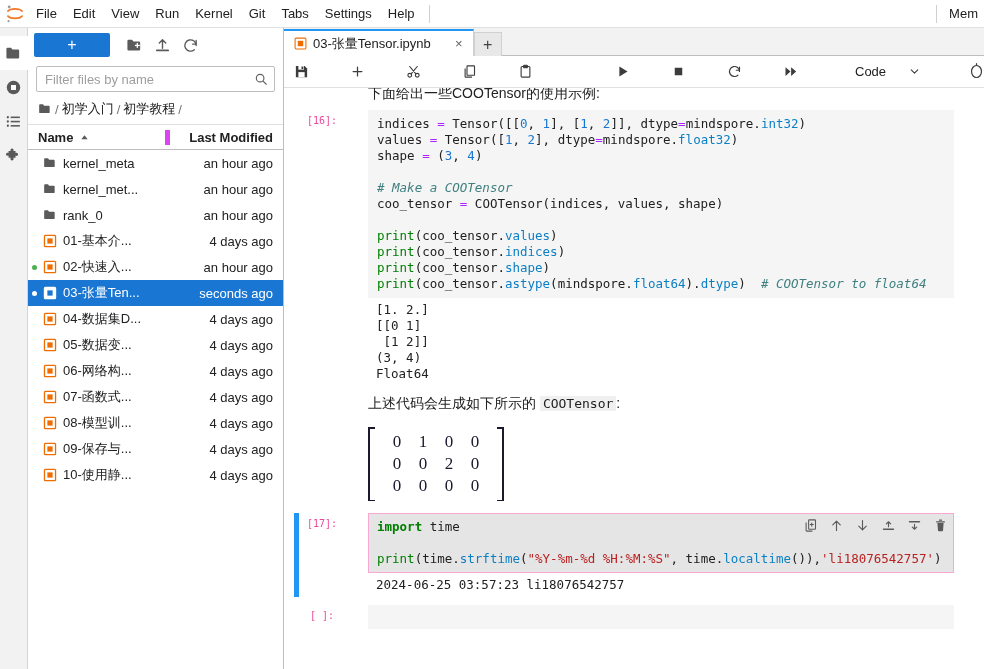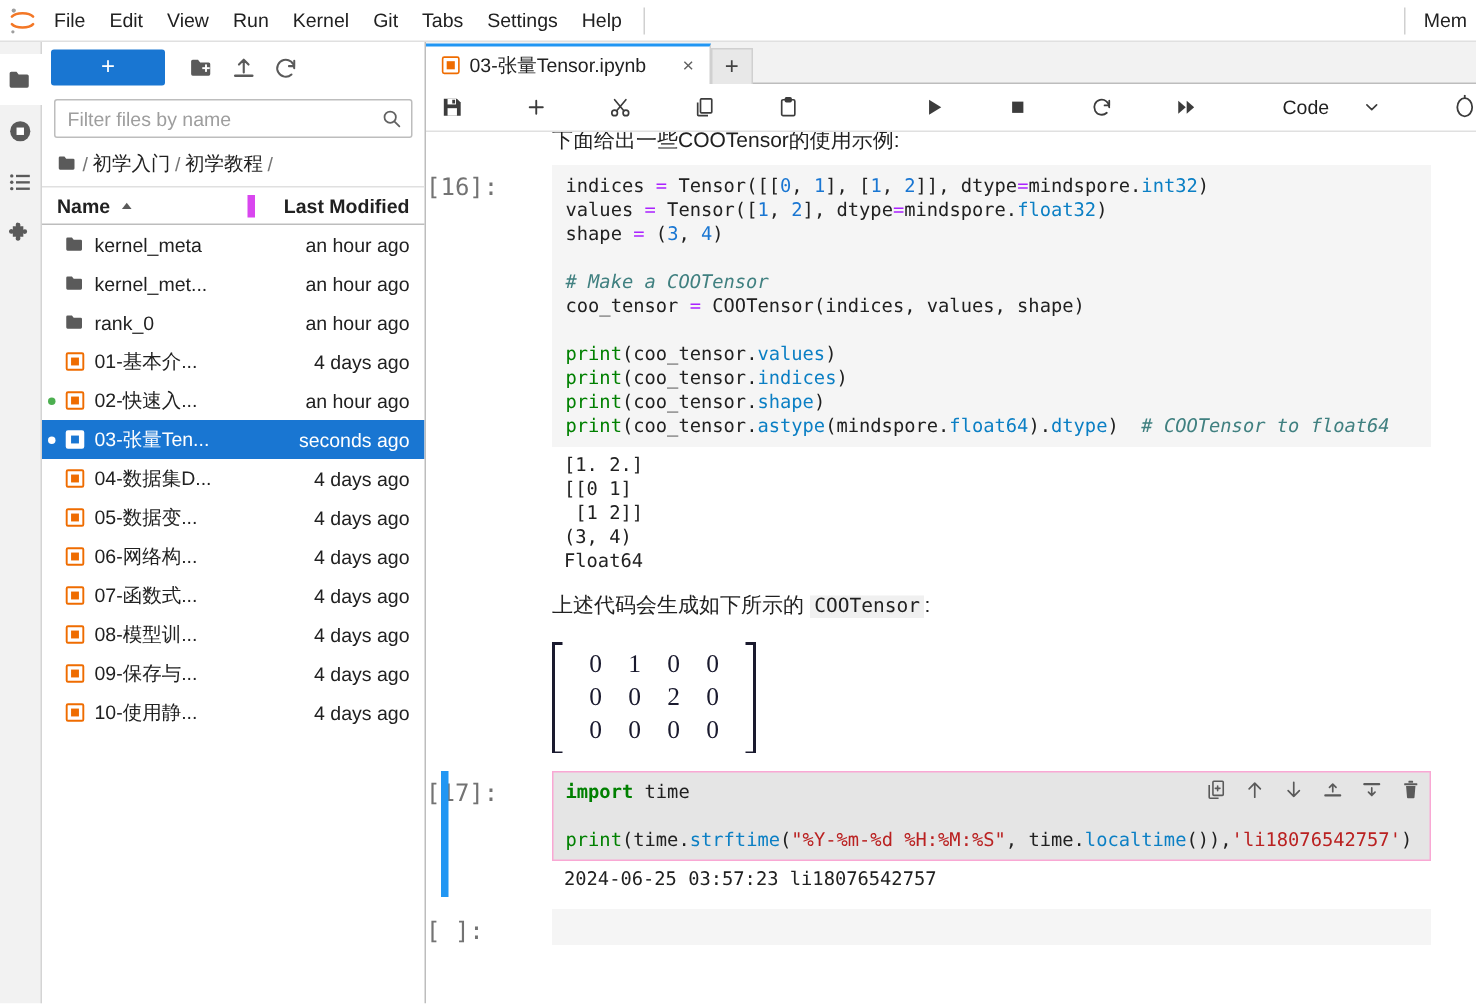--- a/index.html
+++ b/index.html
@@ -182,22 +182,22 @@
 
   .cell {
     display: flex; align-items: flex-start;
     position: relative; padding: 4px 14px 4px 0;
   }
   .cell .collapser {
     position:absolute; left: 10px; top: 4px; bottom: 4px; width: 5px; background: transparent;
   }
   .cell.selected .collapser { background: #2196f3; }
   .cell .prompt {
-    flex: 0 0 84px; text-align: left; padding-right: 8px; padding-top: 5px;
-    font-family: "DejaVu Sans Mono", monospace; font-size: 16px; color: #737373;
+    flex: 0 0 84px; text-align: center; padding-right: 8px; padding-top: 5px;
+    font-family: "DejaVu Sans Mono", monospace; font-size: 10px; color: #ec4899;
     white-space: nowrap;
   }
   .cell .cell-body { flex: 1 1 auto; min-width: 0; position: relative; }
   .editor {
     background: #f5f5f5; border: 1px solid transparent;
     padding: 5px 8px; overflow: hidden;
   }
   .cell.selected .editor { background: #e5e5e5; border: 1px solid #f9a8d4; }
   pre.code {
     font-family: "DejaVu Sans Mono", monospace;

